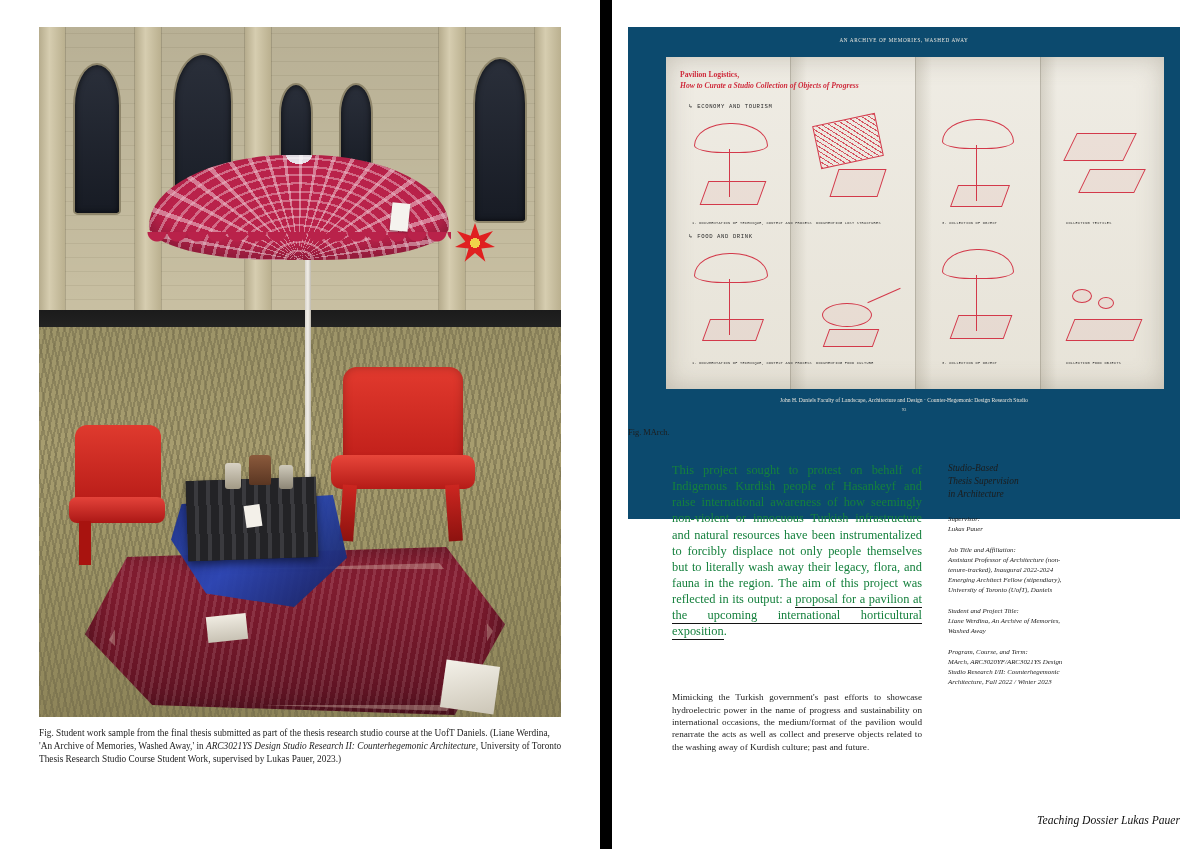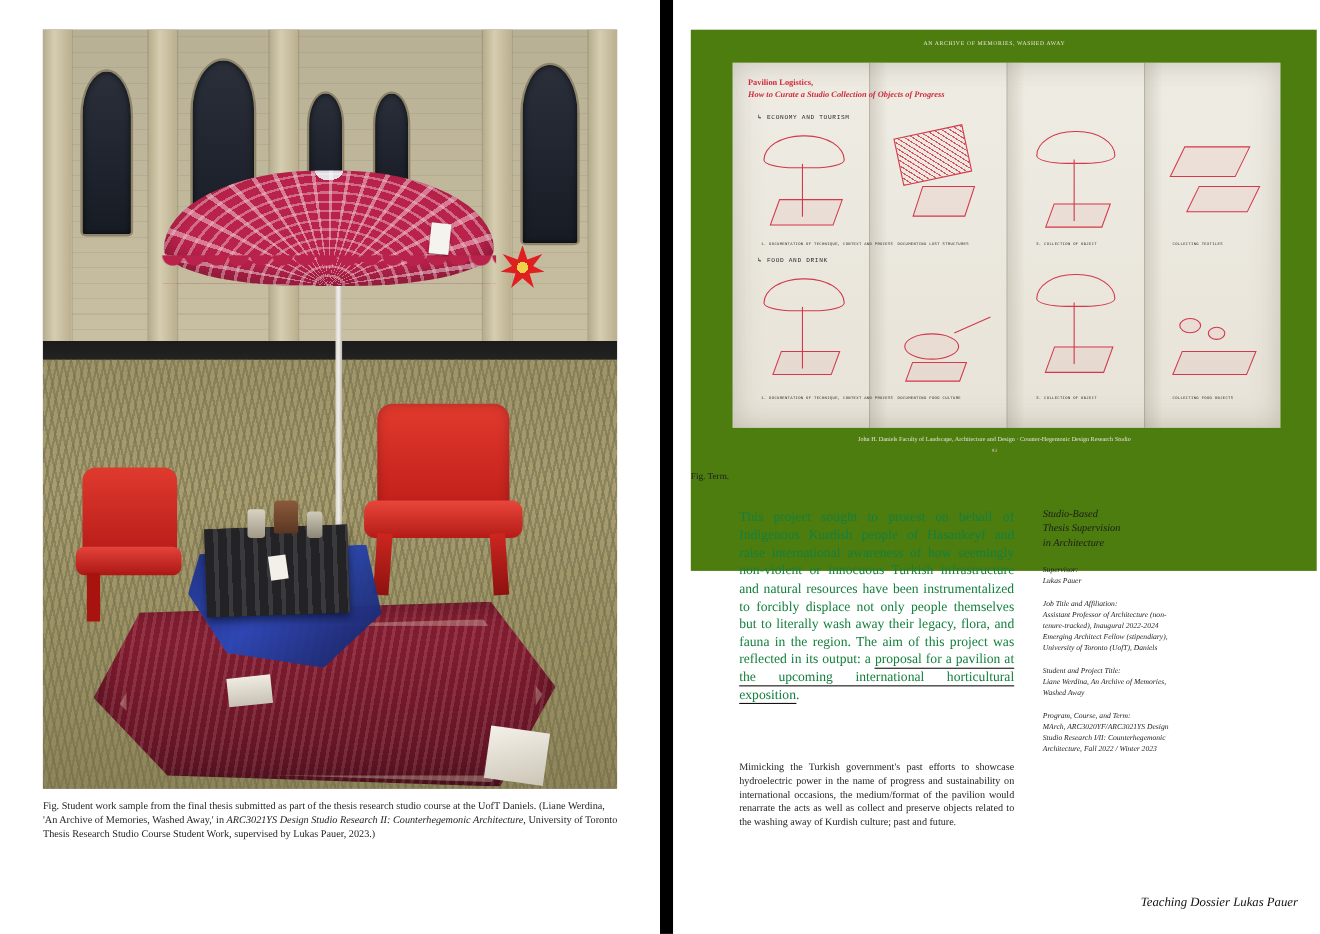--- a/index.html
+++ b/index.html
@@ -196,22 +196,21 @@
   #right-page {
     position: absolute;
     left: 612px; top: 0;
     width: 588px; height: 849px;
     background: #ffffff;
   }
   #plate {
     position: absolute;
     left: 16px; top: 27px;
     width: 552px; height: 492px;
-    background: #4d7c0f;
-    padding-left: 17px;
+    background: #0c4a6e;
   }
   #plate-header {
     position: absolute; left: 0; top: 10px; width: 552px;
     text-align: center;
     color: #e9e6de;
     font-size: 5.2px;
     letter-spacing: .6px;
   }
   #scan {
     position: absolute;
@@ -466,21 +465,21 @@
       <div class="cellcap" style="left:26px;  top:304px;">1. DOCUMENTATION OF TECHNIQUE, CONTEXT AND PROCESS</div>
       <div class="cellcap" style="left:150px; top:304px;">DOCUMENTING FOOD CULTURE</div>
       <div class="cellcap" style="left:276px; top:304px;">3. COLLECTION OF OBJECT</div>
       <div class="cellcap" style="left:400px; top:304px;">COLLECTING FOOD OBJECTS</div>
     </div>
 
     <div id="plate-footer">John H. Daniels Faculty of Landscape, Architecture and Design  ·  Counter-Hegemonic Design Research Studio</div>
     <div id="plate-folio">93</div>
   </div>
 
-  <div id="plate-caption">Fig. Term.</div>
+  <div id="plate-caption">Fig. MArch.</div>
 
   <div id="body-col">
     <p><span>This project sought to protest on behalf of Indigenous Kurdish people of Hasankeyf and raise international awareness of how seemingly non-violent or innocuous Turkish infrastructure and natural resources have been instrumentalized to forcibly displace not only people themselves but to literally wash away their legacy, flora, and fauna in the region. The aim of this project was reflected in its output: a </span><span class="underline-link">proposal for a pavilion at the upcoming international horticultural exposition</span><span>.</span></p>
   </div>
 
   <div id="meta-col">
     <div class="meta-head">
       <div>Studio-Based</div>
       <div>Thesis Supervision</div>
       <div>in Architecture</div>

